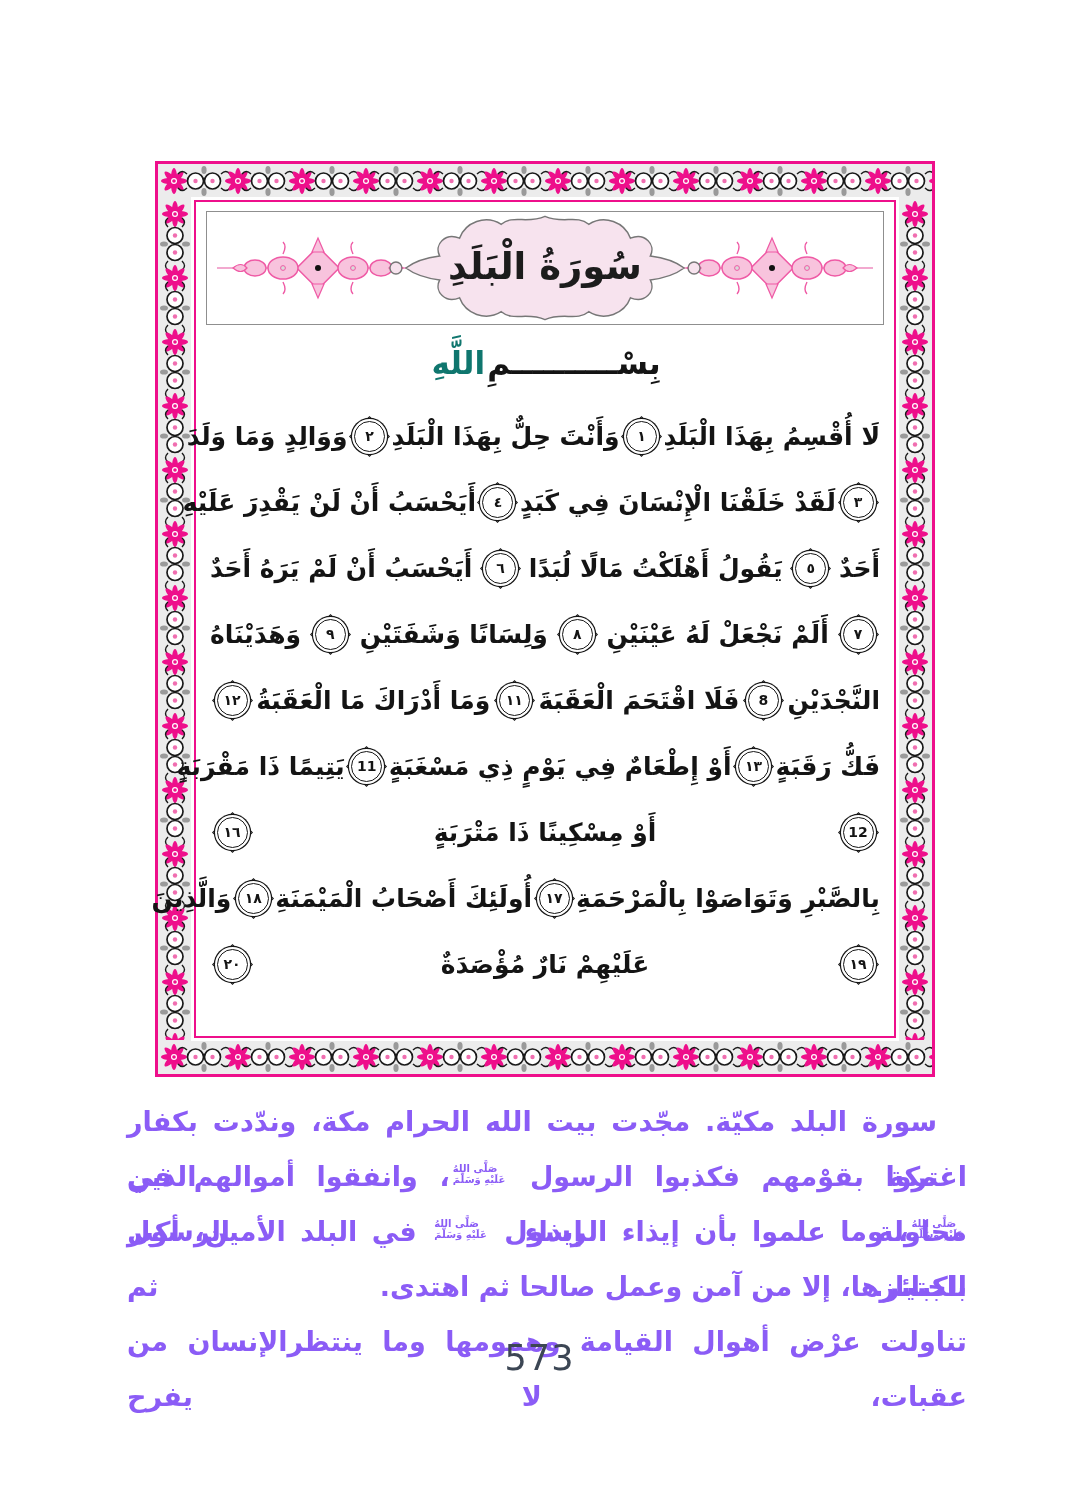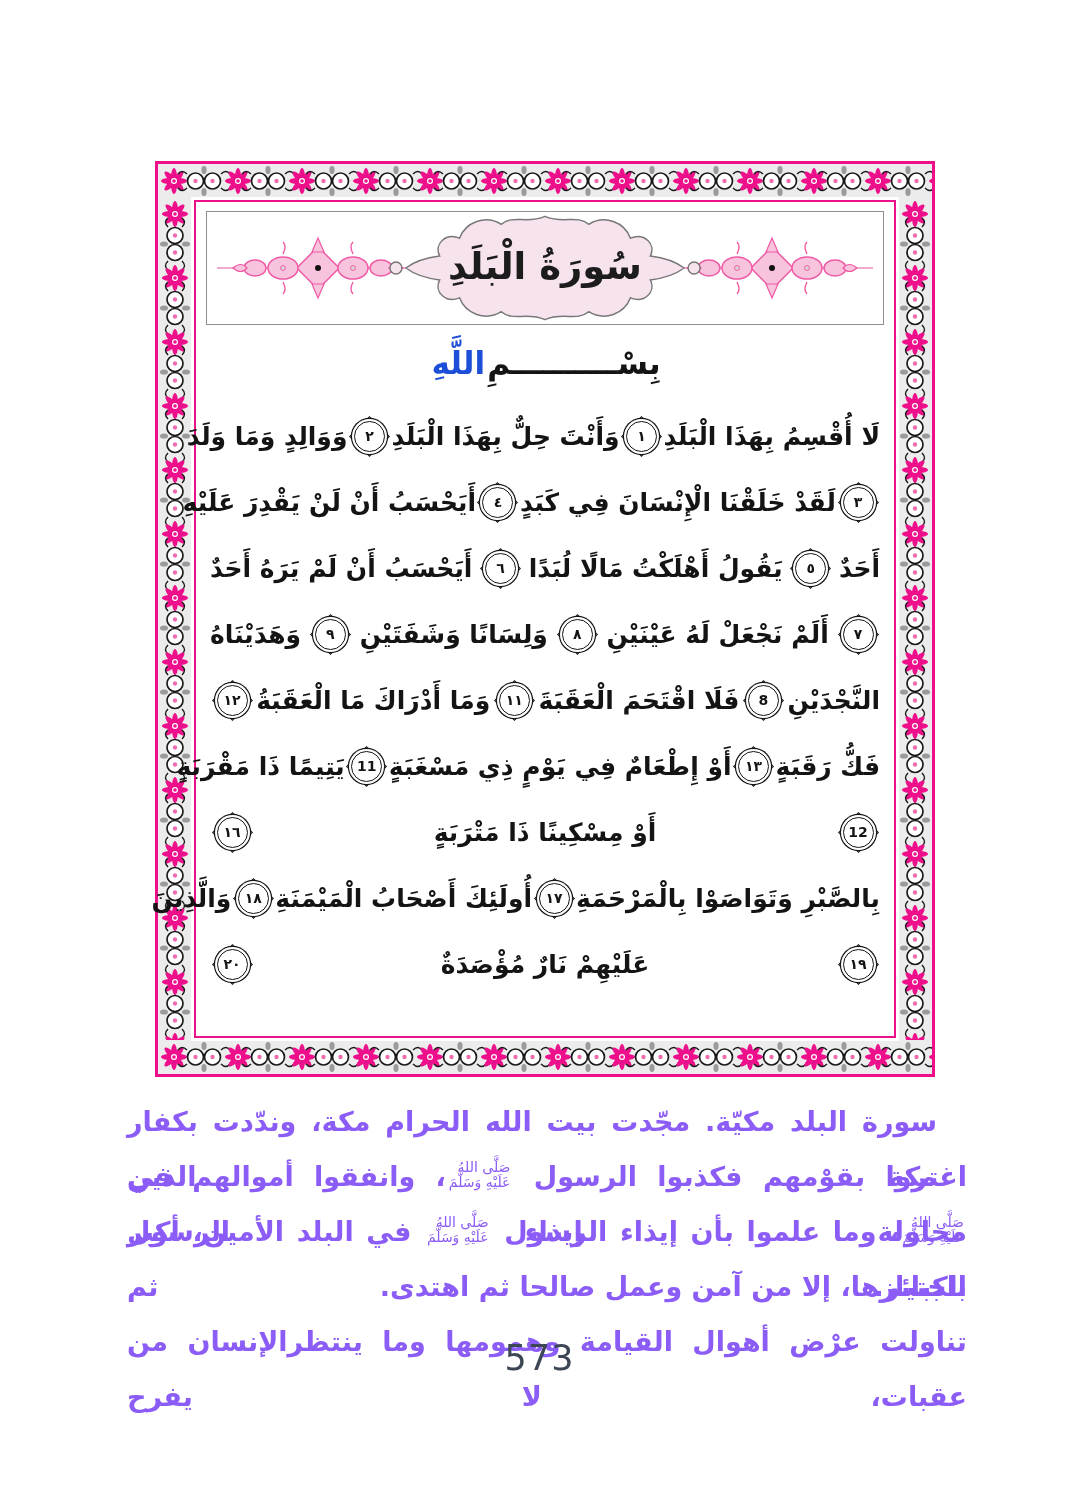--- a/index.html
+++ b/index.html
@@ -33,21 +33,21 @@
   .ornament{position:absolute;top:50%;transform:translateY(-50%);width:198px;height:84px;}
   .ornament.left{left:12px;}
   .ornament.right{right:12px;transform:translateY(-50%) scaleX(-1);}
   .cartouche{position:absolute;left:50%;top:50%;transform:translate(-50%,-50%);width:318px;height:120px;}
   .title-text{position:absolute;left:50%;top:50%;transform:translate(-50%,-54%);
               font-size:37px;font-weight:bold;color:#1c1c1c;white-space:nowrap;direction:rtl;}
 
   
   .basmala{height:76px;display:flex;align-items:center;justify-content:center;
            direction:rtl;font-size:31px;font-weight:bold;white-space:nowrap;}
-  .basmala .allah{color:#1d4ed8;padding:0 2px;}
+  .basmala .allah{color:#0f766e;padding:0 2px;}
 
   
   .quran{padding:2px 14px 0;}
   .qline{display:flex;justify-content:space-between;align-items:center;height:66px;
          direction:rtl;font-size:25px;font-weight:bold;white-space:nowrap;}
   .qt{flex:0 1 auto;}
   .vm{position:relative;width:44px;height:46px;display:inline-flex;align-items:center;
       justify-content:center;flex:0 0 auto;}
   .vm::before{content:"";position:absolute;width:27px;height:27px;background:#fff;
       border:1.3px solid #161616;transform:rotate(45deg);}
@@ -55,22 +55,22 @@
       border:1.4px solid #161616;box-shadow:0 0 0 2px #fff,0 0 0 3.2px #161616;
       display:flex;align-items:center;justify-content:center;}
   .vm-n{font-size:14px;font-weight:bold;line-height:1;}
 
   
   .commentary{position:absolute;left:127px;top:1094px;width:840px;direction:rtl;
               font-size:27px;font-weight:bold;color:#8b5cf6;}
   .c-line{height:55px;line-height:55px;text-align:justify;text-align-last:justify;overflow:visible;}
   .c-line.first{padding-right:30px;}
   .c-line.last{text-align-last:right;}
-  .saw{display:inline-flex;flex-direction:column;align-items:flex-start;justify-content:center;
-       font-size:14px;line-height:1.05;font-weight:normal;vertical-align:middle;margin:0 3px;
+  .saw{display:inline-flex;flex-direction:column;align-items:flex-end;justify-content:center;
+       font-size:10px;line-height:1.05;font-weight:bold;vertical-align:middle;margin:0 3px;
        transform:translateY(-4px);}
 
   
   .page-number{position:absolute;left:0;right:12px;top:1338px;text-align:center;
                font-size:35px;color:var(--pagenum);letter-spacing:1px;}
   .hidden-defs{position:absolute;width:0;height:0;overflow:hidden;}
 </style>
 </head>
 <body>
 

